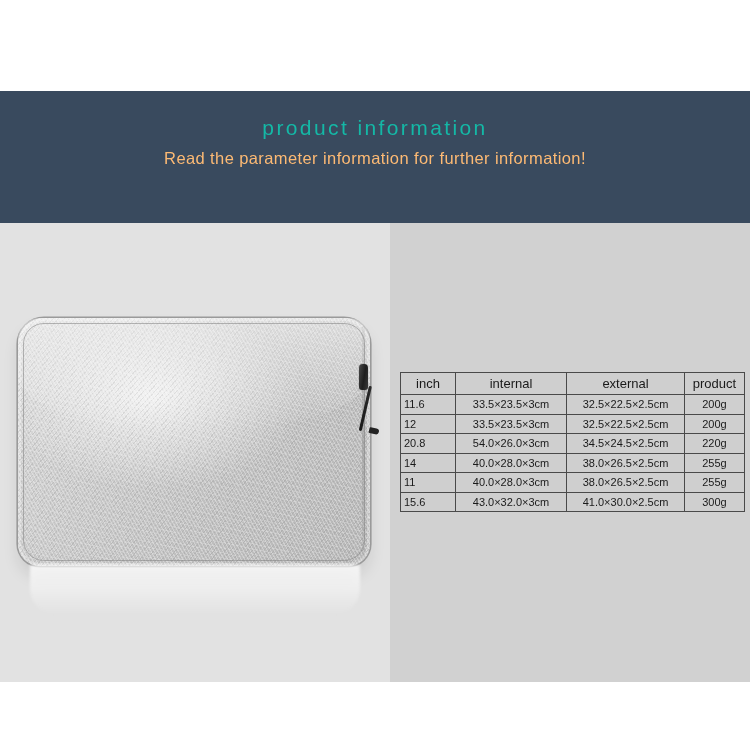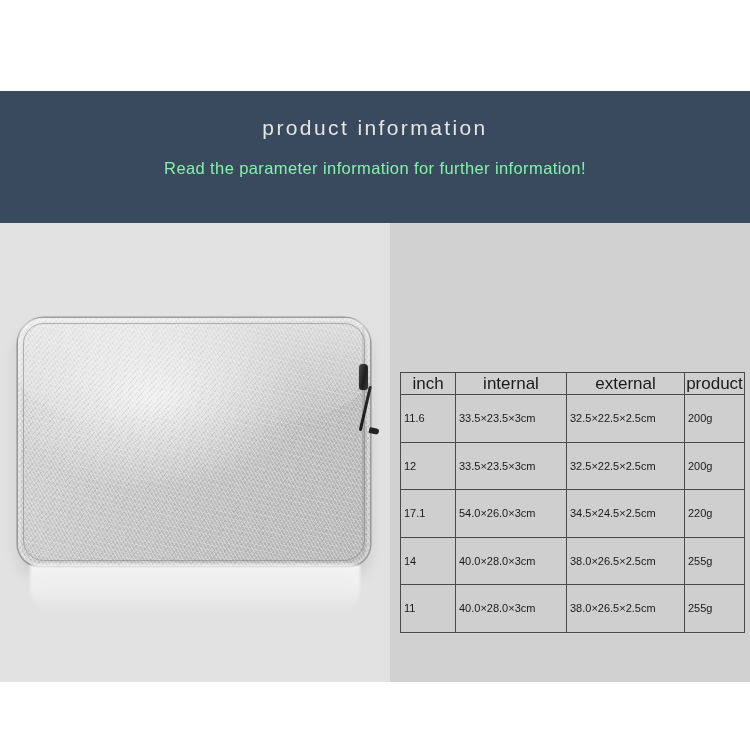--- a/index.html
+++ b/index.html
@@ -14,29 +14,29 @@
   
   .banner{
     position:absolute;left:0;top:91px;width:750px;height:132px;
     background:#394a5e;
     display:flex;flex-direction:column;align-items:center;justify-content:flex-start;
   }
   .banner-title{
     margin-top:26px;
     font-size:21px;
     letter-spacing:2.4px;
-    color:#e5e5e5;
+    color:#14b8a6;
     font-weight:400;
     line-height:1;
   }
   .banner-sub{
-    margin-top:22px;
+    margin-top:12px;
     font-size:16.5px;
     letter-spacing:0.4px;
-    color:#86efac;
+    color:#fdba74;
     font-weight:400;
     line-height:1;
   }
 
   
   .content{
     position:absolute;left:0;top:223px;width:750px;height:459px;
     background:#d1d1d1;
   }
   .panel-left{
@@ -130,32 +130,32 @@
     background:#cfcfcf;
     table-layout:fixed;
   }
   table.spec th,table.spec td{
     border:1px solid #4a4a4a;
     color:#1a1a1a;
     font-weight:400;
     background:#cfcfcf;
   }
   table.spec th{
-    font-size:17px;
+    font-size:13px;
     text-align:center;
     height:21px;
     padding:0 0;
   }
   table.spec td{
     font-size:11px;
     height:18.5px;
-    padding:14px 3px;
+    padding:0 3px;
   }
   td.c-inch{text-align:left;padding-left:4px;}
-  td.c-ext,td.c-int,td.c-wt{}
+  td.c-ext,td.c-int,td.c-wt{text-align:center;}
   col.w-inch{width:55px;}
   col.w-ext{width:111px;}
   col.w-int{width:118px;}
   col.w-wt{width:60px;}
 </style>
 </head>
 <body>
 
 <div class="page">
 
@@ -207,34 +207,40 @@
           <td class="c-int">32.5×22.5×2.5cm</td>
           <td class="c-wt">200g</td>
         </tr>
         <tr>
           <td class="c-inch">12</td>
           <td class="c-ext">33.5×23.5×3cm</td>
           <td class="c-int">32.5×22.5×2.5cm</td>
           <td class="c-wt">200g</td>
         </tr>
         <tr>
-          <td class="c-inch">17.1</td>
+          <td class="c-inch">20.8</td>
           <td class="c-ext">54.0×26.0×3cm</td>
           <td class="c-int">34.5×24.5×2.5cm</td>
           <td class="c-wt">220g</td>
         </tr>
         <tr>
           <td class="c-inch">14</td>
           <td class="c-ext">40.0×28.0×3cm</td>
           <td class="c-int">38.0×26.5×2.5cm</td>
           <td class="c-wt">255g</td>
         </tr>
         <tr>
           <td class="c-inch">11</td>
           <td class="c-ext">40.0×28.0×3cm</td>
           <td class="c-int">38.0×26.5×2.5cm</td>
           <td class="c-wt">255g</td>
         </tr>
+        <tr>
+          <td class="c-inch">15.6</td>
+          <td class="c-ext">43.0×32.0×3cm</td>
+          <td class="c-int">41.0×30.0×2.5cm</td>
+          <td class="c-wt">300g</td>
+        </tr>
       </tbody>
     </table>
   </div>
 
 </div>
 
 </body></html>

